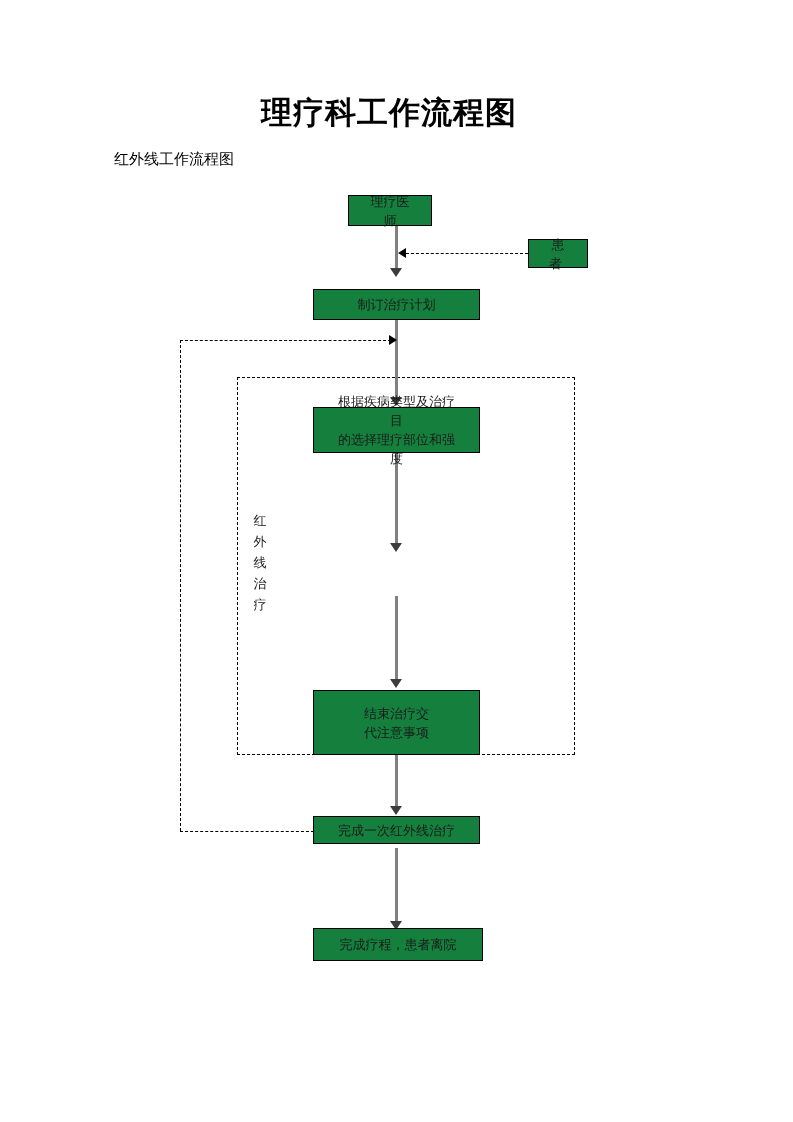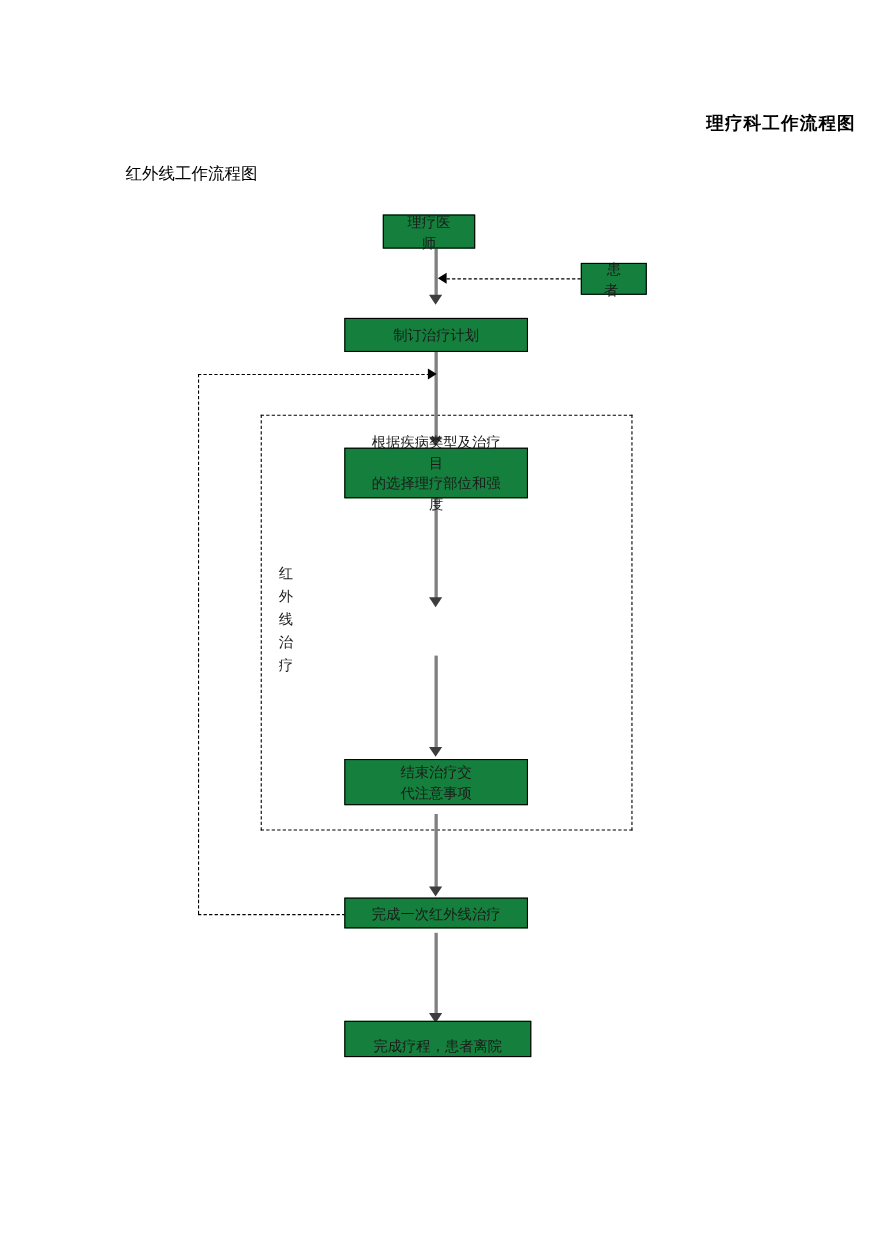--- a/index.html
+++ b/index.html
@@ -18,24 +18,24 @@
     background: #ffffff;
     overflow: hidden;
   }
 
   
   #doc-title {
     position: absolute;
     left: 0;
     top: 97px;
     width: 778px;
-    text-align: right;
+    text-align: center;
     font-family: "Liberation Sans", "DejaVu Sans", sans-serif;
     font-weight: bold;
-    font-size: 16px;
+    font-size: 31px;
     letter-spacing: 1px;
     line-height: 32px;
     white-space: nowrap;
   }
   #doc-subtitle {
     position: absolute;
     left: 114px;
     top: 148px;
     font-family: "Liberation Serif", "DejaVu Serif", serif;
     font-size: 15px;
@@ -186,32 +186,32 @@
     <span>的选择理疗部位和强度</span>
   </div>
 
   <div class="vline" style="left:395px; top:453px; height:92px;"></div>
   <div class="arrowdown" style="left:390px; top:543px;"></div>
 
 
   <div class="vline" style="left:395px; top:596px; height:85px;"></div>
   <div class="arrowdown" style="left:390px; top:679px;"></div>
 
-  <div class="node" style="left:313px; top:690px; width:167px; height:42px; flex-direction:column; justify-content:center;">
+  <div class="node" style="left:313px; top:690px; width:167px; height:65px; flex-direction:column; justify-content:center;">
     <span>结束治疗交</span>
     <span>代注意事项</span>
   </div>
 
   <div class="vline" style="left:395px; top:740px; height:68px;"></div>
   <div class="arrowdown" style="left:390px; top:806px;"></div>
 
   <div class="node" style="left:313px; top:816px; width:167px; height:28px;">
     <span>完成一次红外线治疗</span>
   </div>
 
   <div class="vline" style="left:395px; top:848px; height:78px;"></div>
   <div class="arrowdown" style="left:390px; top:921px;"></div>
 
-  <div class="node" style="left:313px; top:928px; width:170px; height:33px;align-items:flex-end;">
+  <div class="node" style="left:313px; top:928px; width:170px; height:33px;">
     <span>完成疗程，患者离院</span>
   </div>
 
 </div>
 
 </body></html>

